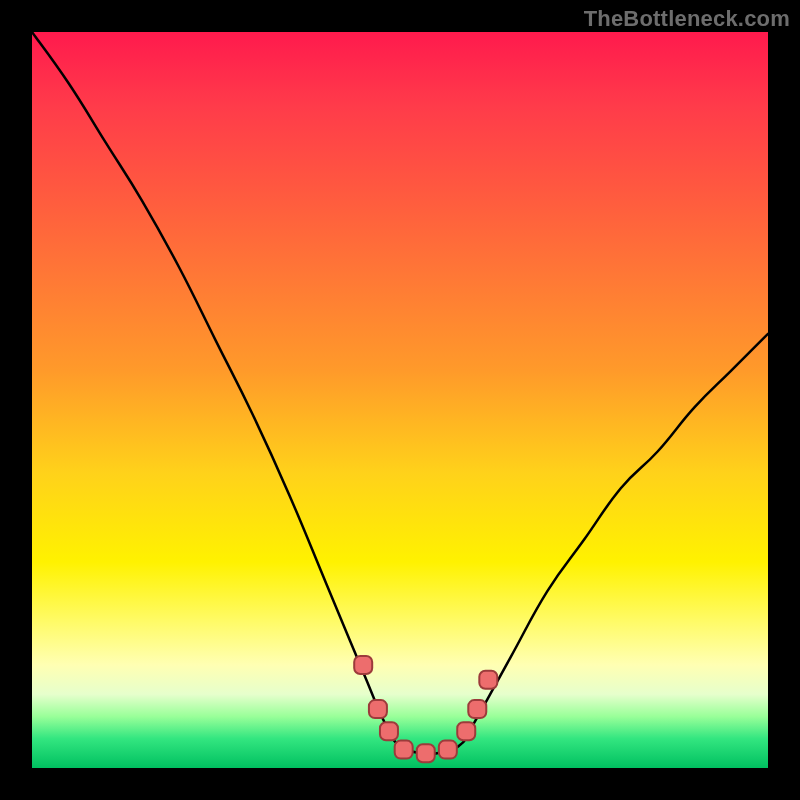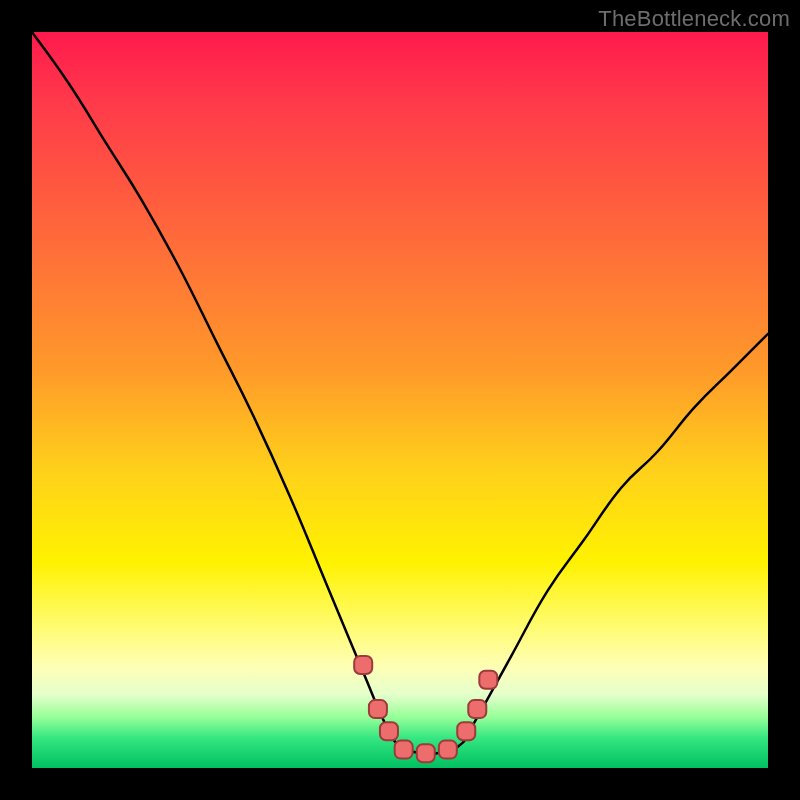--- a/index.html
+++ b/index.html
@@ -40,21 +40,21 @@
       #00c060 100%
     );
     overflow: hidden;
   }
   .watermark {
     position: absolute;
     top: 6px;
     right: 10px;
     color: #6d6d6d;
     font-size: 22px;
-    font-weight: 400;
+    font-weight: 700;
     letter-spacing: 0.2px;
     z-index: 10;
     user-select: none;
   }
   svg.curve {
     position: absolute;
     left: 0;
     top: 0;
     width: 736px;
     height: 736px;

